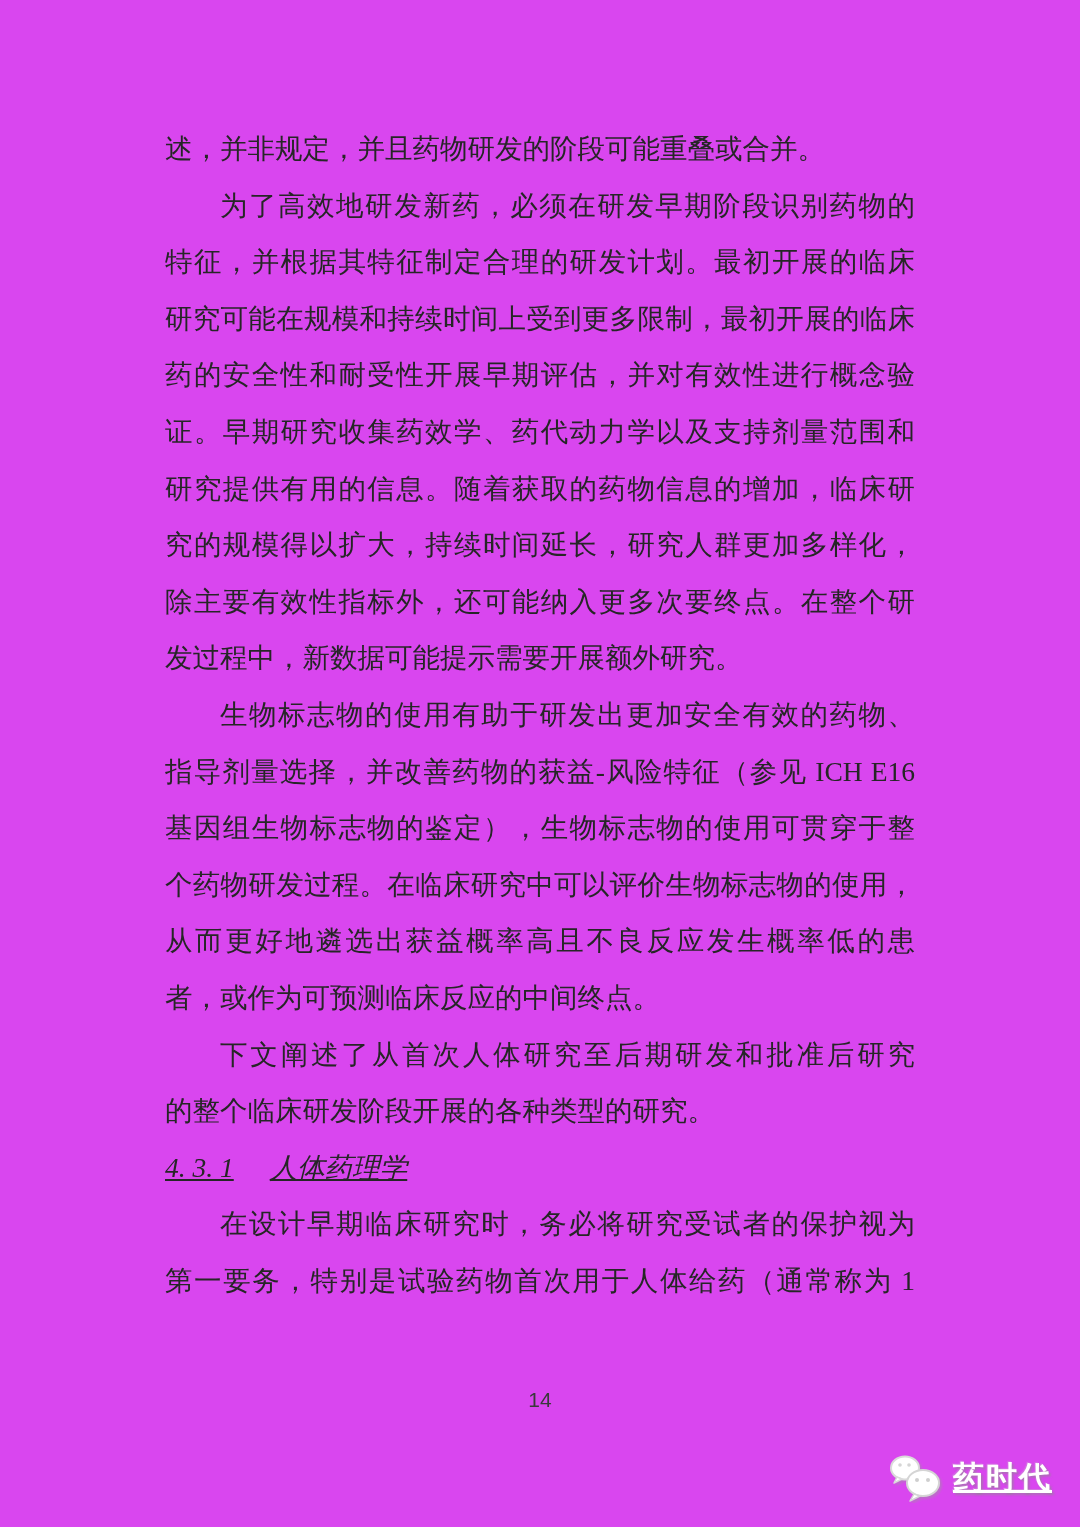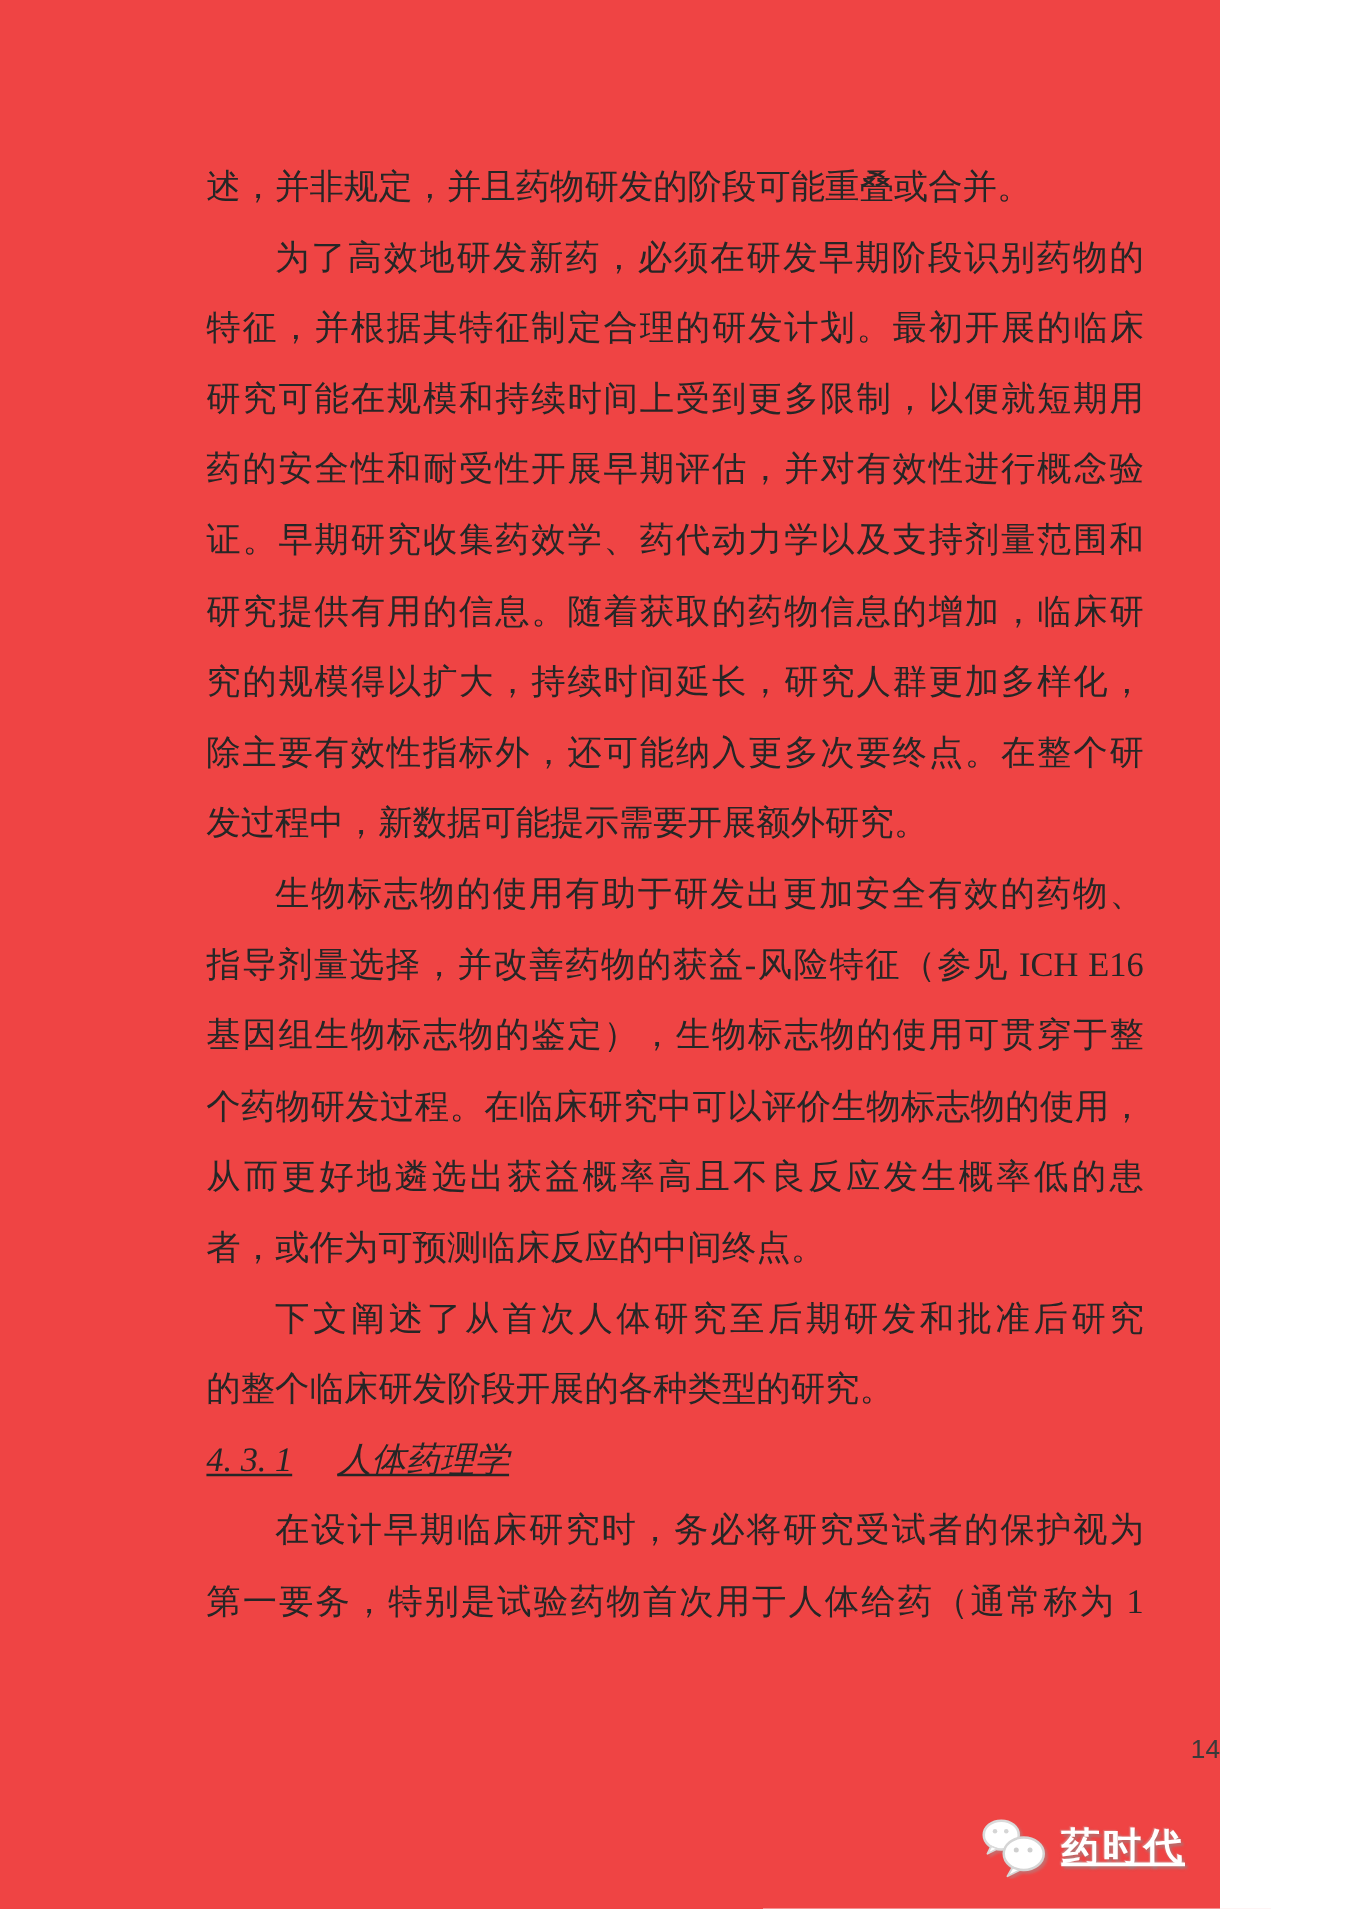--- a/index.html
+++ b/index.html
@@ -1,23 +1,23 @@
 <!DOCTYPE html>
 <html><head>
 <meta charset="utf-8">
 <style>
   * { margin: 0; padding: 0; box-sizing: border-box; }
   html, body { background: #ffffff; }
   body { font-family: "Liberation Serif", serif; }
 
   .page {
     position: relative;
-    width: 976px;
+    width: 1080px;
     height: 1527px;
-    background: #ef4444;
+    background: #d946ef;
     overflow: hidden;
   }
 
   .textblock {
     position: absolute;
     left: 165px;
     top: 121px;
     width: 750px;
     color: #262626;
     font-size: 27.5px;
@@ -46,21 +46,21 @@
   }
   .heading .heading-title { margin-left: 36px; }
 
   .page-num {
     position: absolute;
     top: 1385px;
     left: 0;
     width: 100%;
     height: 30px;
     line-height: 30px;
-    text-align: right;
+    text-align: center;
     font-size: 21px;
     color: #3a3a3a;
     font-family: "Liberation Sans", sans-serif;
   }
 
   .watermark {
     position: absolute;
     right: 28px;
     bottom: 24px;
     display: flex;
@@ -81,21 +81,21 @@
 </style>
 </head>
 <body>
 
 <div class="page">
 
   <div class="textblock">
     <div class="line l">述，并非规定，并且药物研发的阶段可能重叠或合并。</div>
     <div class="line j ind">为了高效地研发新药，必须在研发早期阶段识别药物的</div>
     <div class="line j">特征，并根据其特征制定合理的研发计划。最初开展的临床</div>
-    <div class="line j">研究可能在规模和持续时间上受到更多限制，以便就短期用</div>
+    <div class="line j">研究可能在规模和持续时间上受到更多限制，最初开展的临床</div>
     <div class="line j">药的安全性和耐受性开展早期评估，并对有效性进行概念验</div>
     <div class="line j">证。早期研究收集药效学、药代动力学以及支持剂量范围和</div>
     <div class="line j">研究提供有用的信息。随着获取的药物信息的增加，临床研</div>
     <div class="line j">究的规模得以扩大，持续时间延长，研究人群更加多样化，</div>
     <div class="line j">除主要有效性指标外，还可能纳入更多次要终点。在整个研</div>
     <div class="line l">发过程中，新数据可能提示需要开展额外研究。</div>
     <div class="line j ind">生物标志物的使用有助于研发出更加安全有效的药物、</div>
     <div class="line j">指导剂量选择，并改善药物的获益-风险特征（参见 ICH E16</div>
     <div class="line j">基因组生物标志物的鉴定），生物标志物的使用可贯穿于整</div>
     <div class="line j">个药物研发过程。在临床研究中可以评价生物标志物的使用，</div>

